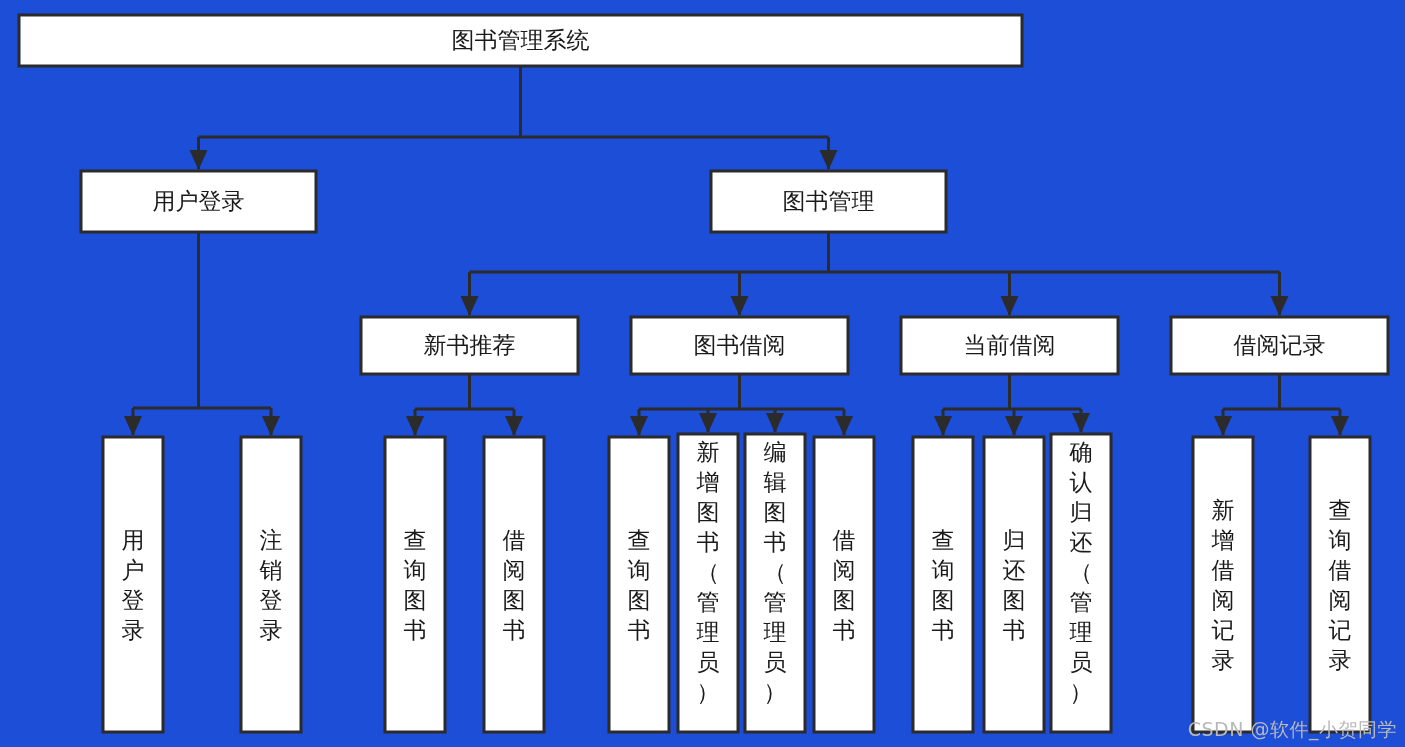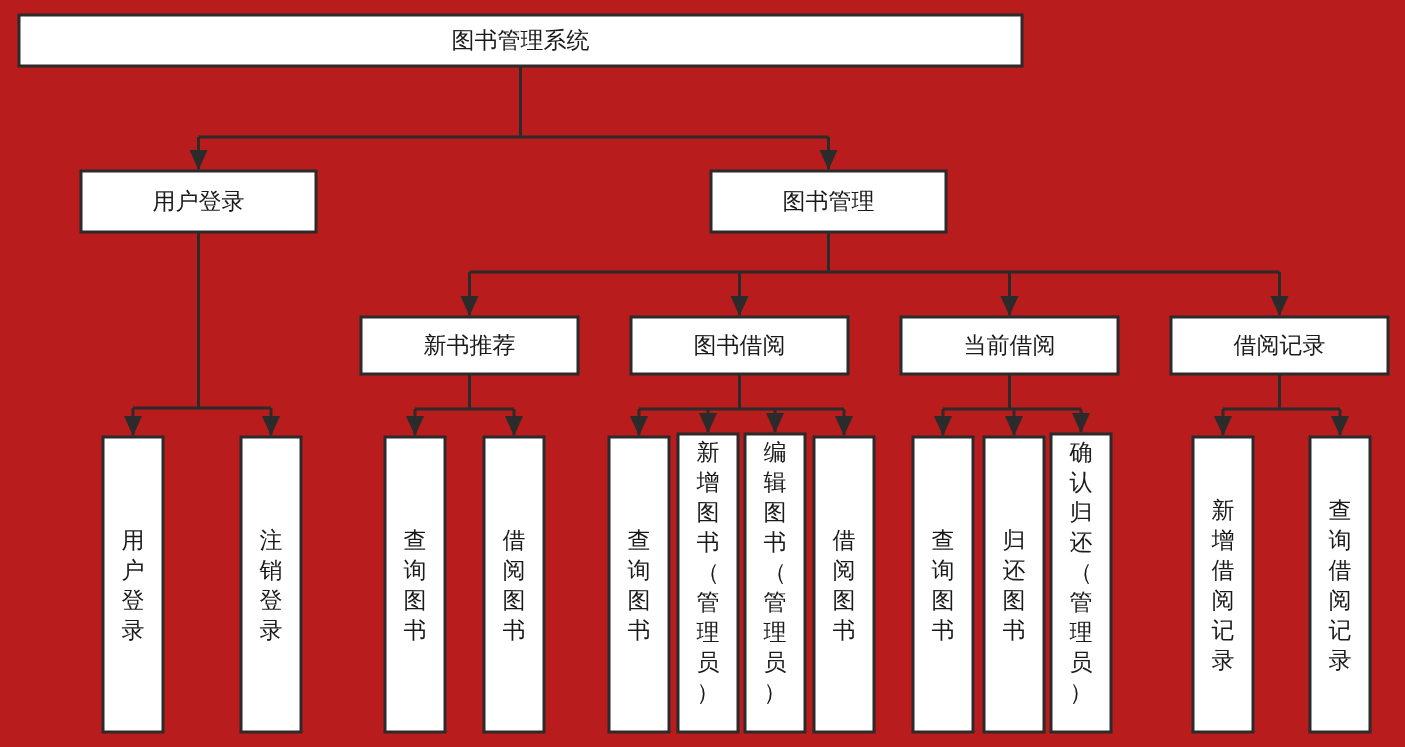--- a/index.html
+++ b/index.html
@@ -10,21 +10,21 @@
   body {
     width: 1405px;
     height: 747px;
     font-family: "DejaVu Sans", "Liberation Sans", sans-serif;
     overflow: hidden;
   }
   #diagram-root {
     position: relative;
     width: 1405px;
     height: 747px;
-    background: #b91c1c;
+    background: #1d4ed8;
   }
   svg.diagram-canvas {
     position: absolute;
     top: 0;
     left: 0;
     width: 1405px;
     height: 747px;
   }
   .node-box {
     fill: #ffffff;
@@ -203,14 +203,15 @@
           <text x="1223" y="517.9" class="node-label-vert"><tspan x="1223" dy="0">新</tspan><tspan x="1223" dy="30">增</tspan><tspan x="1223" dy="30">借</tspan><tspan x="1223" dy="30">阅</tspan><tspan x="1223" dy="30">记</tspan><tspan x="1223" dy="30">录</tspan></text>
         </g>
         <g>
           <rect x="1310" y="437" width="60" height="295" class="node-box"></rect>
           <text x="1340" y="517.9" class="node-label-vert"><tspan x="1340" dy="0">查</tspan><tspan x="1340" dy="30">询</tspan><tspan x="1340" dy="30">借</tspan><tspan x="1340" dy="30">阅</tspan><tspan x="1340" dy="30">记</tspan><tspan x="1340" dy="30">录</tspan></text>
         </g>
       </g>
 
   </svg>
 
+  <div class="watermark-text">CSDN @软件_小贺同学</div>
 
 </div>
 
 </body></html>

